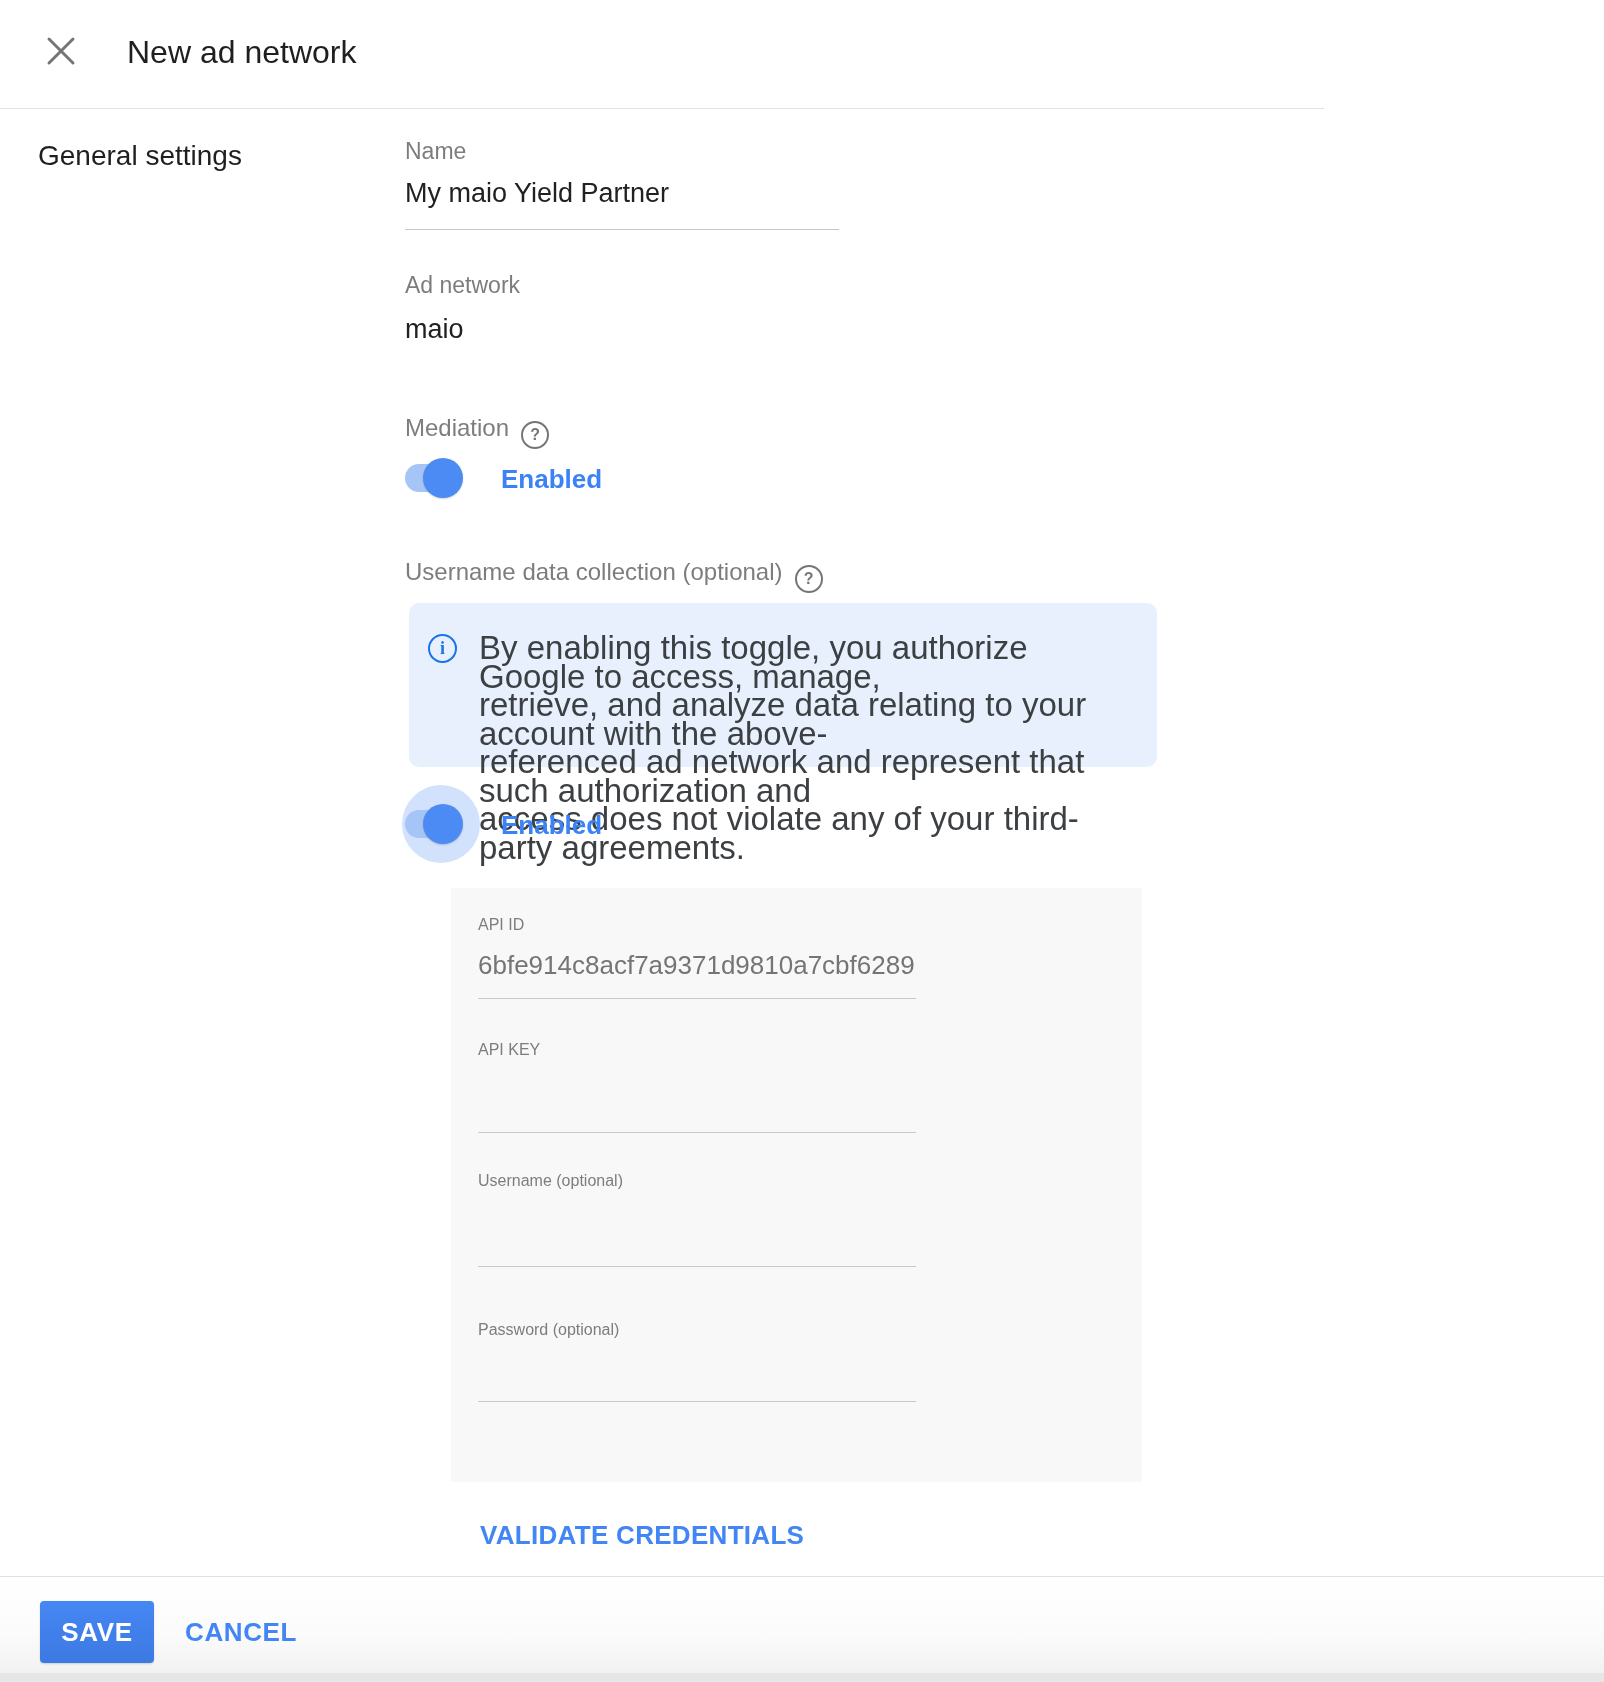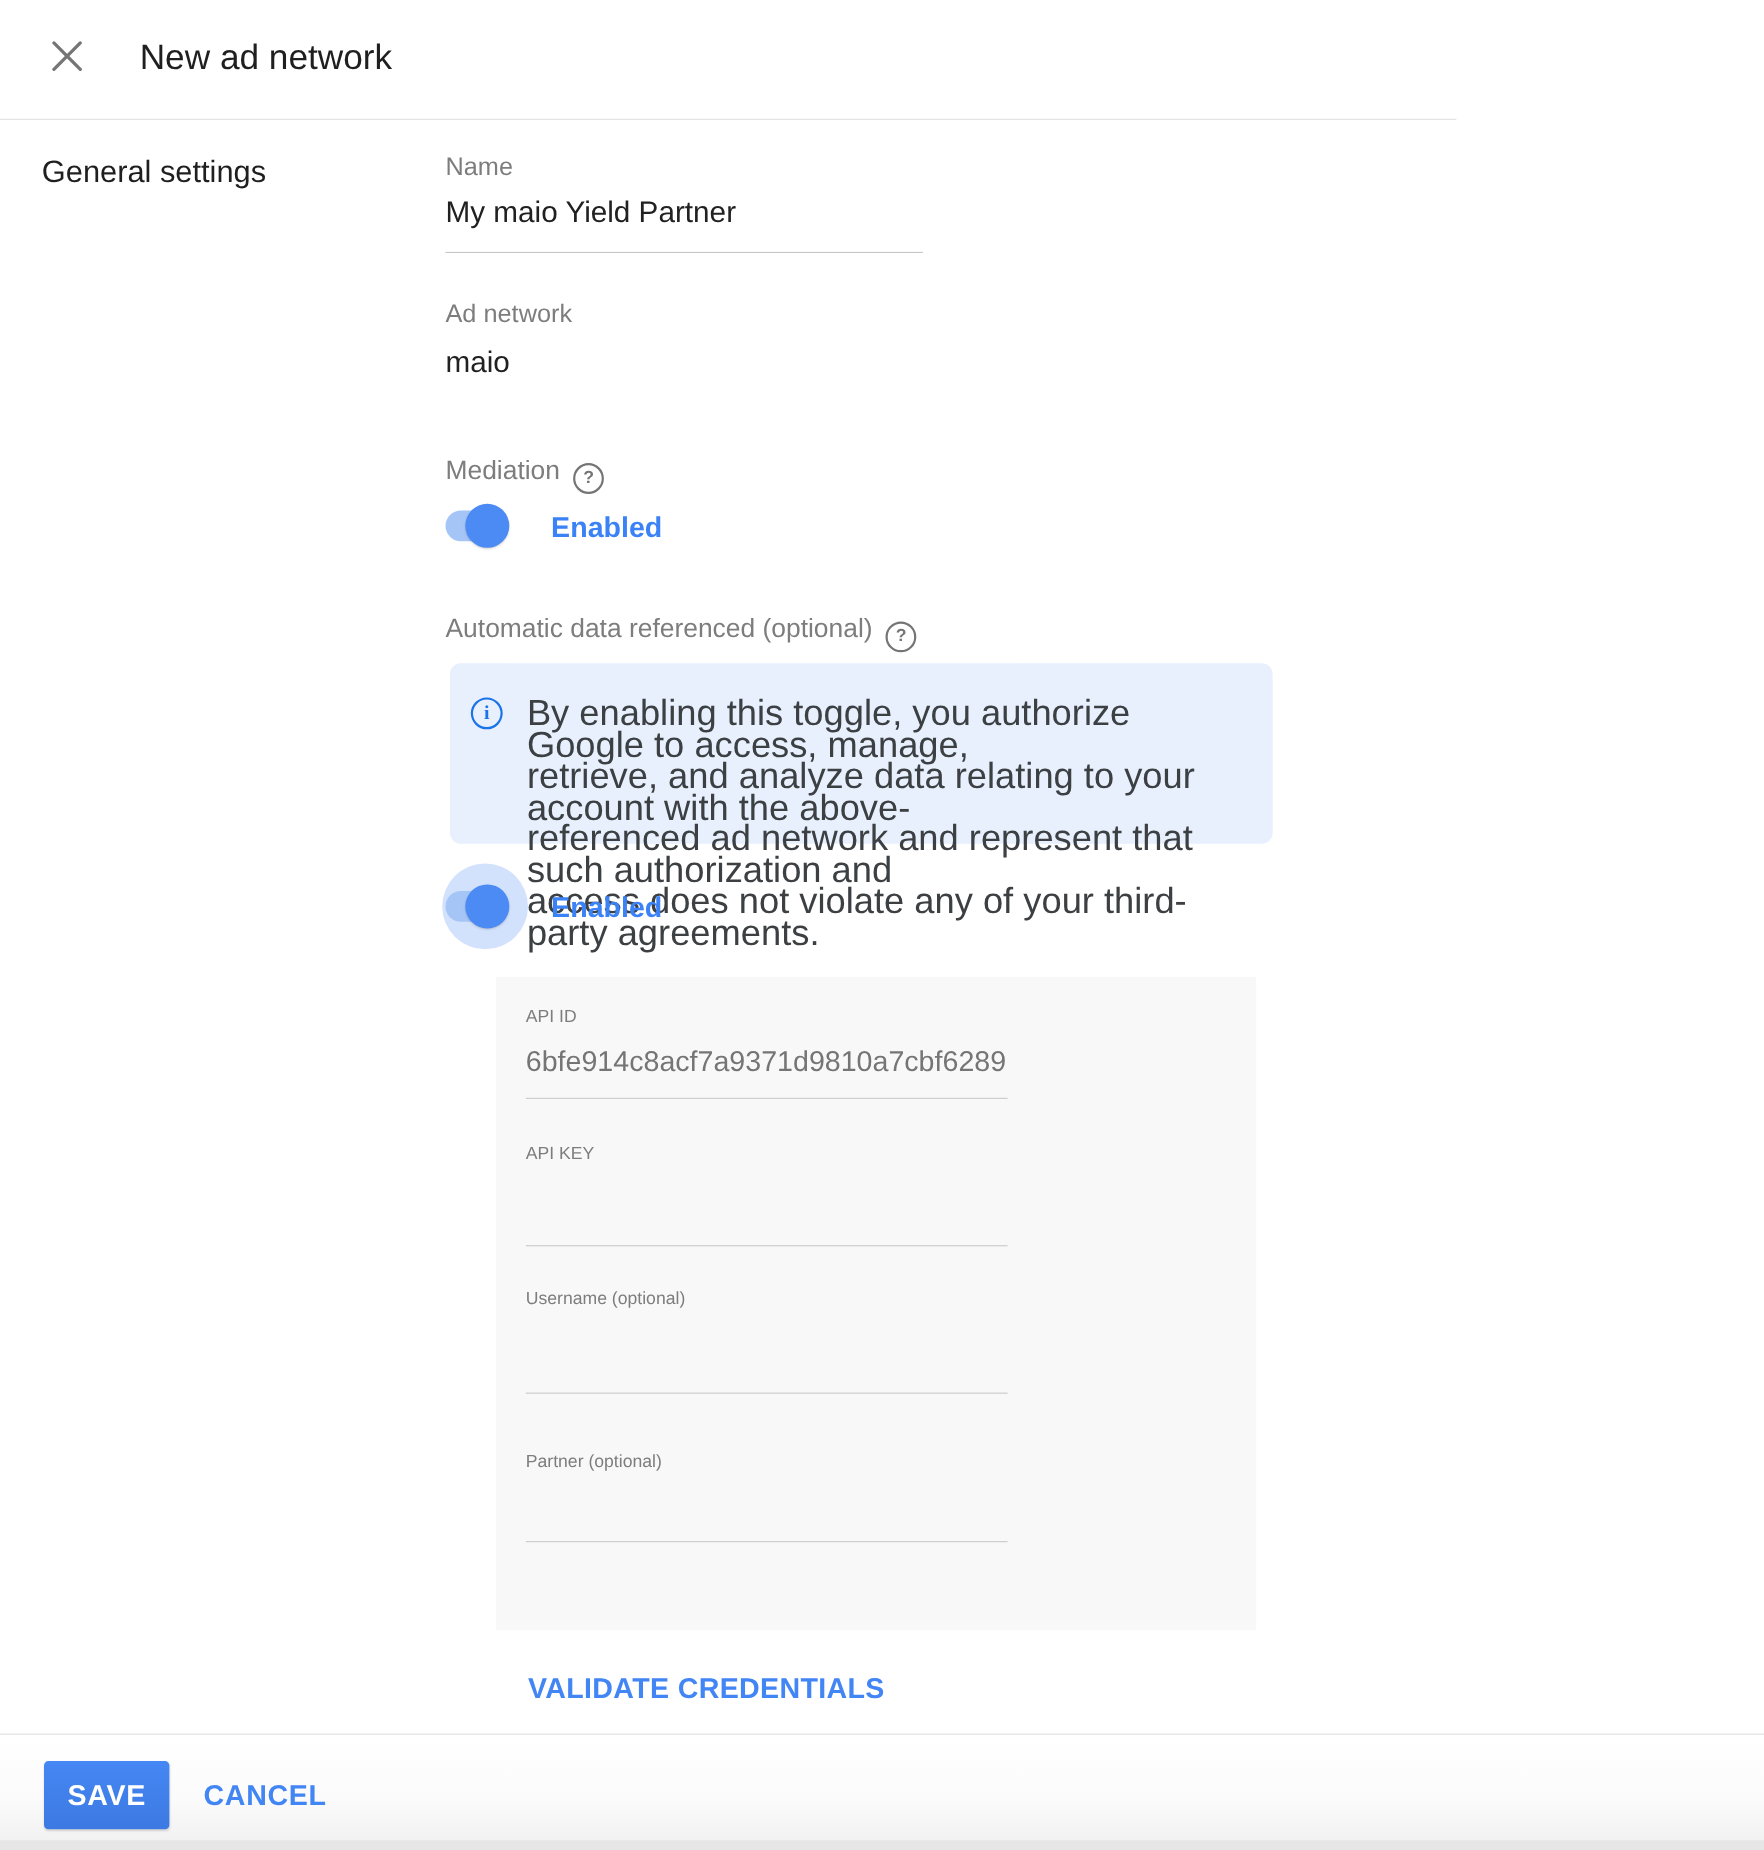--- a/index.html
+++ b/index.html
@@ -73,21 +73,21 @@
   <div class="f-label" style="top:272px;text-align:right;">Ad network</div>
   <div class="f-value" style="top:314px;">maio</div>
 
   <div class="f-label" style="top:414px;font-size:24px;"><span>Mediation</span><span class="help-ico">?</span></div>
   <div class="toggle" style="top:458px;" role="switch" aria-checked="true">
     <span class="track"></span>
     <span class="knob"></span>
   </div>
   <div class="toggle-state" style="top:464px;">Enabled</div>
 
-  <div class="f-label" style="top:558px;font-size:24px;"><span>Automatic data referenced (optional)</span><span class="help-ico">?</span></div>
+  <div class="f-label" style="top:558px;font-size:24px;"><span>Username data collection (optional)</span><span class="help-ico">?</span></div>
 
   <div class="info-box">
     <span class="info-ico">i</span>
     <div class="info-text">By enabling this toggle, you authorize Google to access, manage,
 retrieve, and analyze data relating to your account with the above-
 referenced ad network and represent that such authorization and
 access does not violate any of your third-party agreements.</div>
   </div>
 
   <div class="halo"></div>
@@ -103,21 +103,21 @@
   <div class="p-value" style="top:950px;">6bfe914c8acf7a9371d9810a7cbf6289</div>
   <div class="p-line" style="top:998px;"></div>
 
   <div class="p-label" style="top:1041px;">API KEY</div>
   <div class="p-line" style="top:1132px;"></div>
 
   <div class="p-label" style="top:1172px;">Username (optional)</div>
   <div class="p-value" style="top:1210px;"></div>
   <div class="p-line" style="top:1266px;"></div>
 
-  <div class="p-label" style="top:1321px;">Partner (optional)</div>
+  <div class="p-label" style="top:1321px;">Password (optional)</div>
   <div class="p-value" style="top:1356px;"></div>
   <div class="p-line" style="top:1401px;"></div>
 
   <button class="validate-link">VALIDATE CREDENTIALS</button>
 
   <div class="footer">
     <button class="save-btn">SAVE</button>
     <button class="cancel-btn">CANCEL</button>
   </div>
   <div class="bottom-strip"></div>

